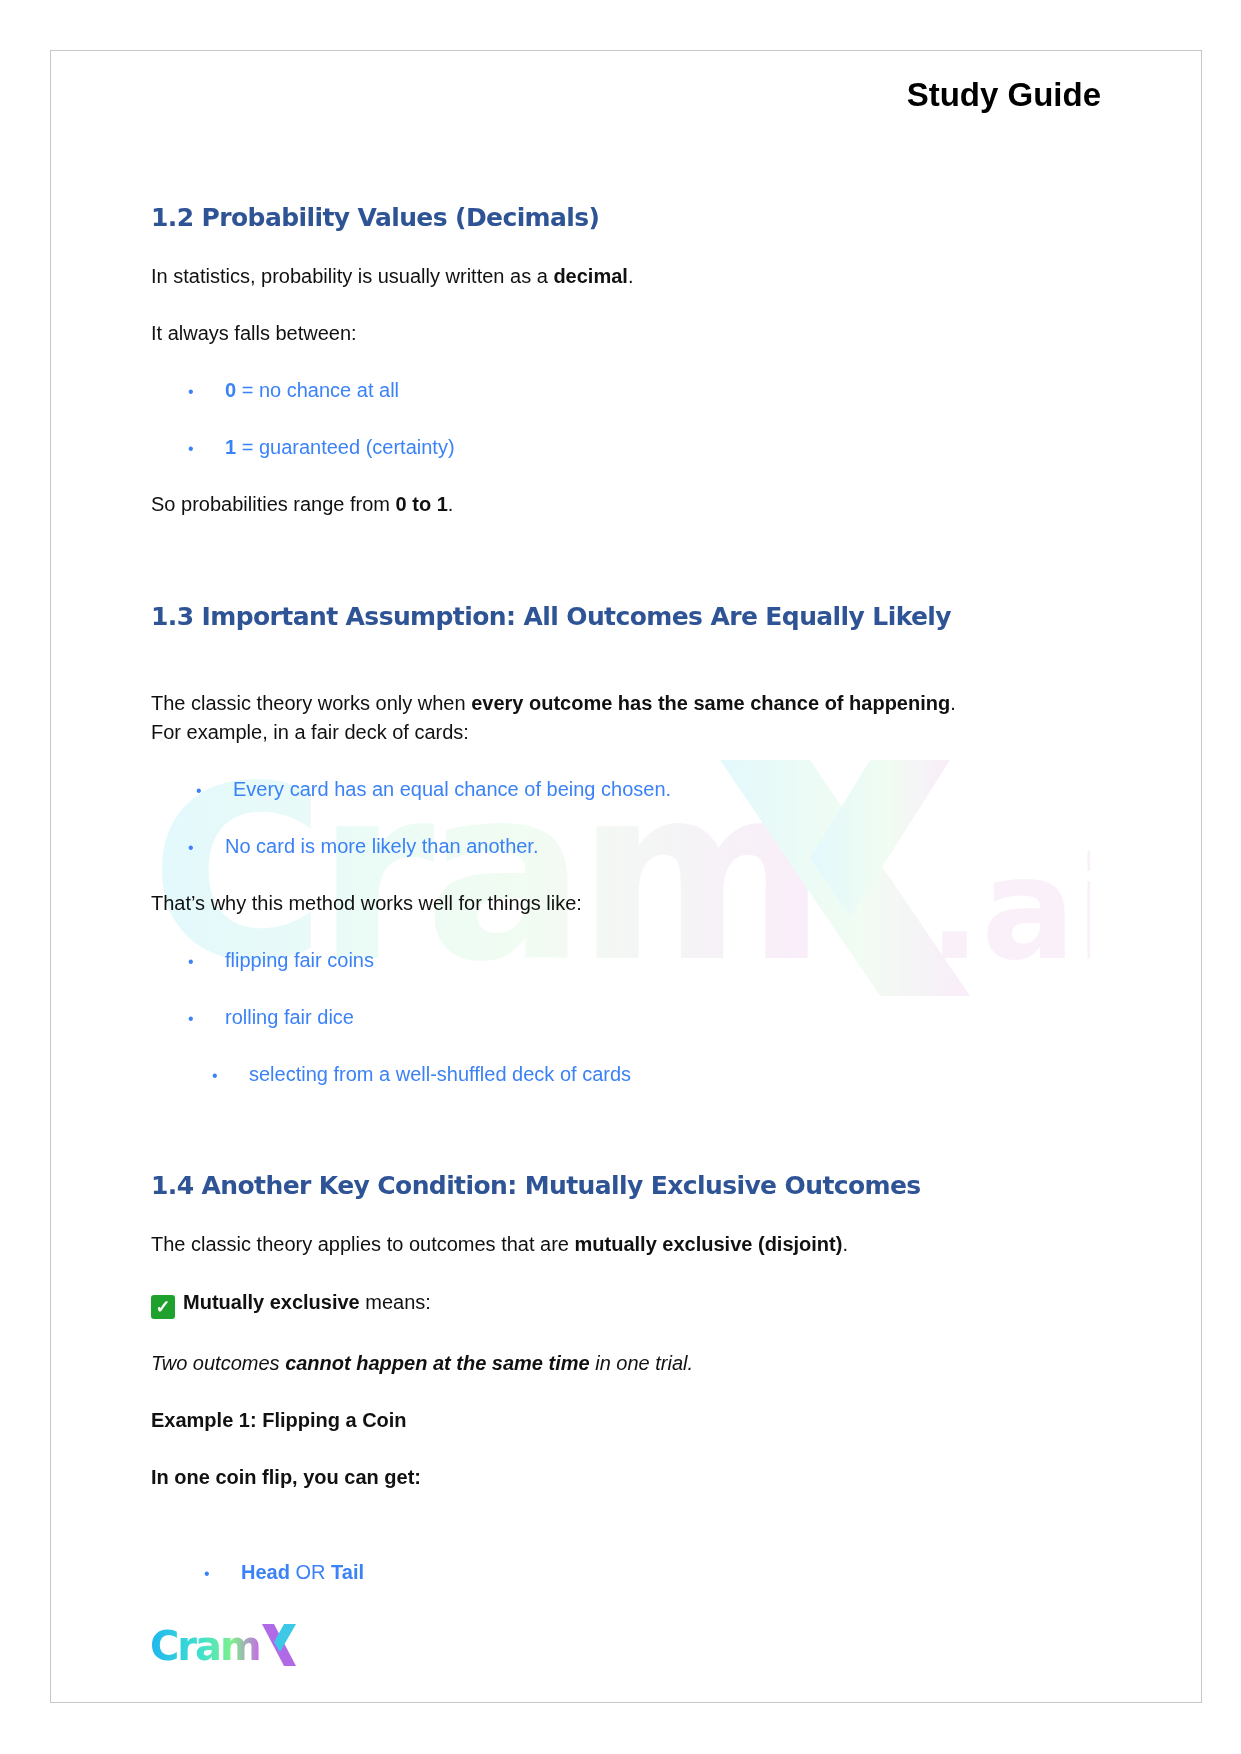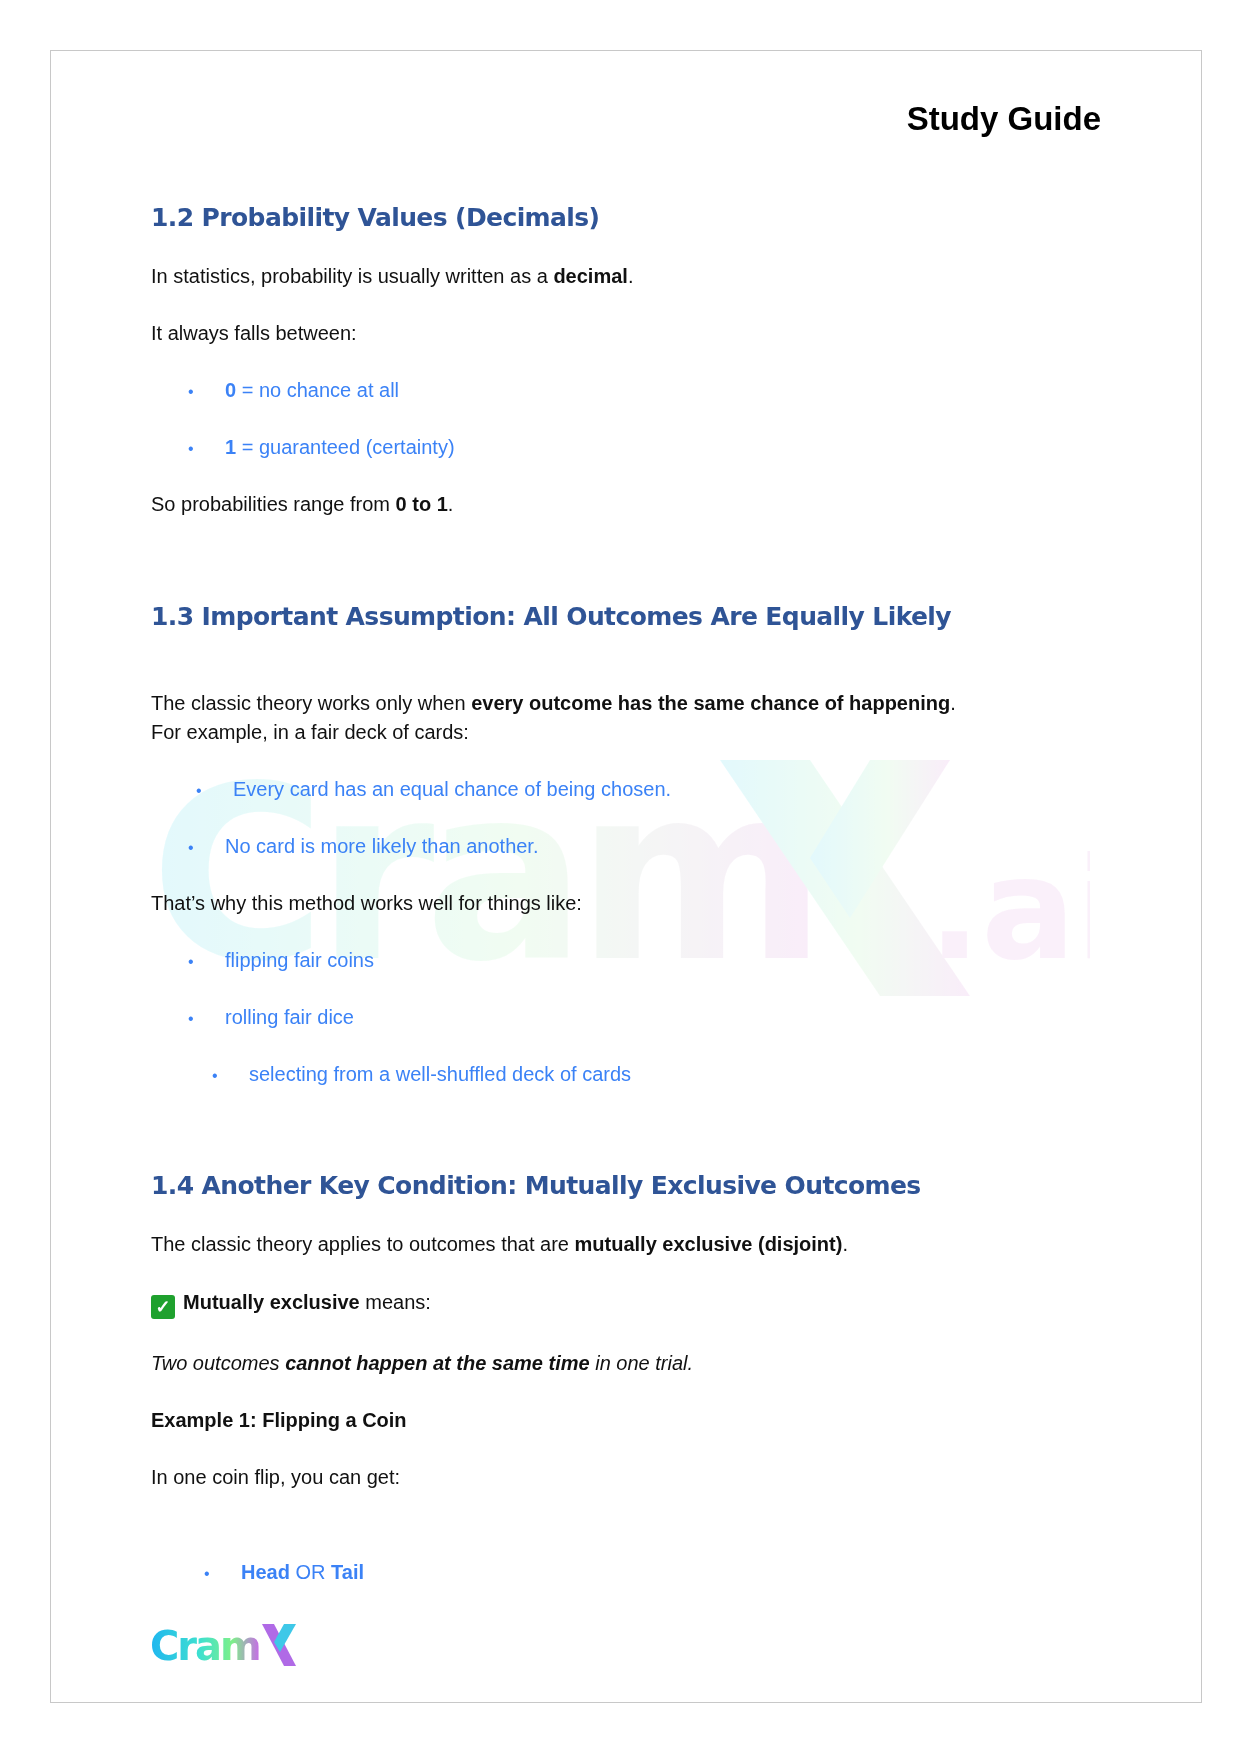--- a/index.html
+++ b/index.html
@@ -1,20 +1,20 @@
 <!DOCTYPE html>
 <html><head>
 <meta charset="utf-8">
 <style>
   html, body { margin:0; padding:0; background:#ffffff; }
   body { width:1241px; height:1754px; position:relative; overflow:hidden;
          font-family:"Liberation Sans", sans-serif; color:#111; }
   .page { position:absolute; left:50px; top:50px; width:1152px; height:1653px;
           border:1px solid #c8c8c8; box-sizing:border-box; background:#fff; }
-  .title { position:absolute; right:140px; top:100px; font-size:33px; font-weight:bold;
+  .title { position:absolute; right:140px; top:76px; font-size:33px; font-weight:bold;
            font-family:"Liberation Sans", sans-serif; color:#000; }
   .h { position:absolute; left:151px; font-size:25px; font-weight:bold; color:#2f5496;
        font-family:"DejaVu Sans", sans-serif; letter-spacing:-0.6px; }
   .p { position:absolute; left:151px; font-size:20px; color:#111; white-space:nowrap; }
   .li { position:absolute; left:188px; font-size:20px; color:#3b82f6; white-space:nowrap; }
   .li .bullet { display:inline-block; width:37px; font-size:16px; }
   b { font-weight:bold; }
   .check { display:inline-block; width:24px; height:24px; background:#1fa12e; border-radius:3px;
            color:#fff; font-size:18px; line-height:24px; text-align:center; vertical-align:-4px;
            margin-right:8px; font-weight:bold; }
@@ -57,21 +57,21 @@
 <div class="p" style="top:892px;">That’s why this method works well for things like:</div>
 <div class="li" style="top:949px;"><span class="bullet">•</span><span>flipping fair coins</span></div>
 <div class="li" style="top:1006px;"><span class="bullet">•</span><span>rolling fair dice</span></div>
 <div class="li" style="top:1063px;margin-left:24px;"><span class="bullet">•</span><span>selecting from a well-shuffled deck of cards</span></div>
 
 <div class="h" style="top:1171px;">1.4 Another Key Condition: Mutually Exclusive Outcomes</div>
 <div class="p" style="top:1233px;"><span>The classic theory applies to outcomes that are </span><b>mutually exclusive (disjoint)</b><span>.</span></div>
 <div class="p" style="top:1291px;"><span class="check">✓</span><b>Mutually exclusive</b><span> means:</span></div>
 <div class="p" style="top:1352px;font-style:italic;"><span>Two outcomes </span><b>cannot happen at the same time</b><span> in one trial.</span></div>
 <div class="p" style="top:1409px; font-weight:bold;">Example 1: Flipping a Coin</div>
-<div class="p" style="top:1466px;">In one coin flip, you can get:</div>
+<div class="p" style="top:1466px;font-weight:bold;">In one coin flip, you can get:</div>
 <div class="li" style="top:1561px;margin-left:16px;"><span class="bullet">•</span><b>Head</b><span> OR </span><b>Tail</b></div>
 
 <svg class="logo" width="150" height="46" viewBox="0 0 150 46">
   <defs>
     <linearGradient id="lg" x1="0" y1="0" x2="1" y2="0">
       <stop offset="0" stop-color="#1fb6f0"></stop>
       <stop offset="0.45" stop-color="#3ee0d0"></stop>
       <stop offset="0.75" stop-color="#7ef08a"></stop>
       <stop offset="1" stop-color="#c86ae8"></stop>
     </linearGradient>

